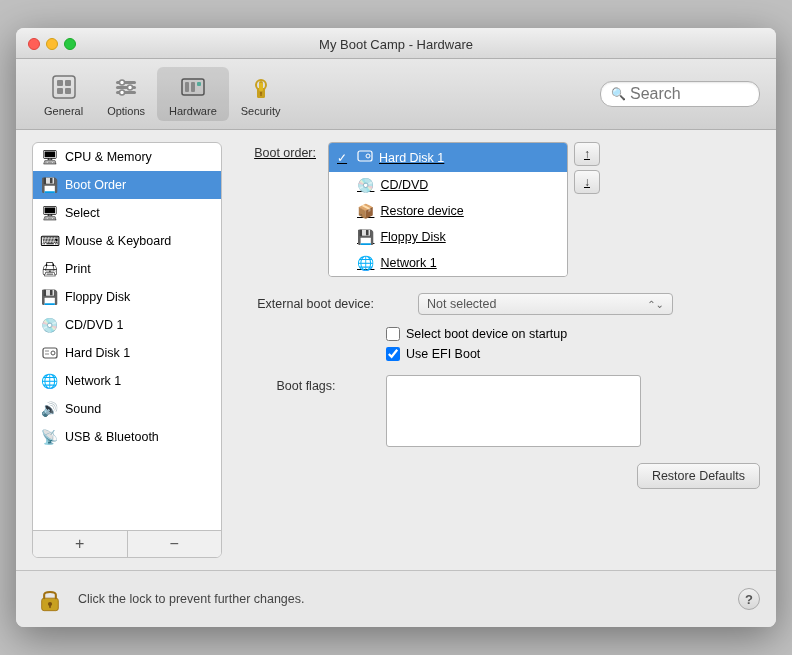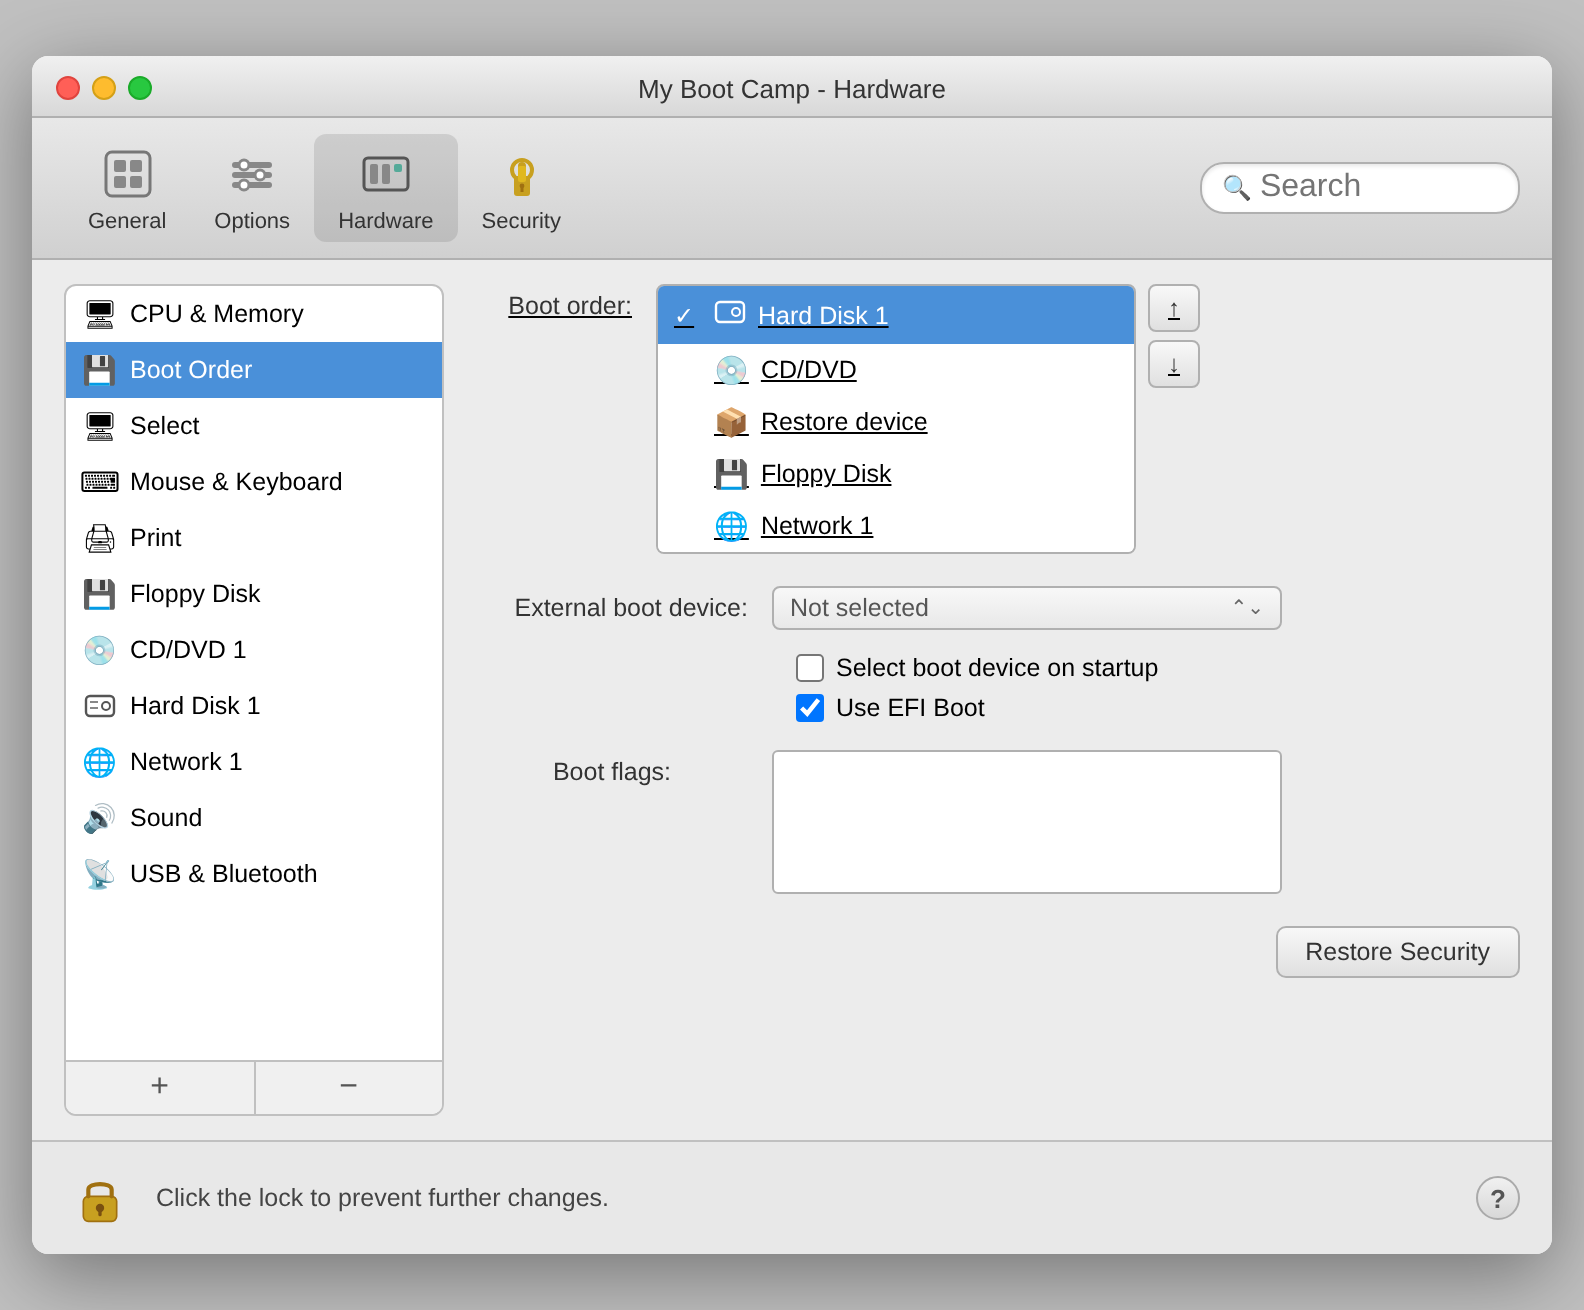--- a/index.html
+++ b/index.html
@@ -251,36 +251,36 @@
       align-items: center;
       border: 1px solid #b0b0b0;
       border-radius: 4px;
       background: linear-gradient(to bottom, #f8f8f8, #e8e8e8);
       padding: 3px 8px;
       cursor: pointer;
       width: 255px;
       justify-content: space-between;
       font-size: 12.5px;
       color: #555;
+      margin-left: 32px;
     }
     .select-dropdown .chevron { font-size: 10px; color: #666; }
     .checkbox-section {
       margin-left: 148px;
       display: flex;
       flex-direction: column;
       gap: 6px;
       margin-bottom: 14px;
     }
     .checkbox-row {
       display: flex;
       align-items: center;
       gap: 6px;
       font-size: 12.5px;
       cursor: pointer;
-      margin-left: 12px;
     }
     .checkbox-row input[type=checkbox] {
       width: 14px;
       height: 14px;
       cursor: pointer;
     }
     .boot-flags-section {
       display: flex;
       align-items: flex-start;
       margin-bottom: 12px;
@@ -553,21 +553,21 @@
           <span>Use EFI Boot</span>
         </label>
       </div>
 
       <div class="boot-flags-section">
         <span class="boot-flags-label">Boot flags:</span>
         <textarea class="boot-flags-textarea" style=""></textarea>
       </div>
 
       <div class="restore-btn-wrapper">
-        <button class="restore-btn">Restore Security</button>
+        <button class="restore-btn">Restore Defaults</button>
       </div>
 
     </div>
   </div>
 
   <div class="statusbar">
     <div class="lock-icon-wrapper">
       <svg class="lock-svg" viewBox="0 0 36 36" fill="none" xmlns="http://www.w3.org/2000/svg">
         <rect x="8" y="17" width="20" height="15" rx="3" fill="#c8a020" stroke="#a07010" stroke-width="1"></rect>
         <path d="M11 17 V13 C11 8.5 25 8.5 25 13 V17" stroke="#a07010" stroke-width="2.5" fill="none" stroke-linecap="round"></path>

